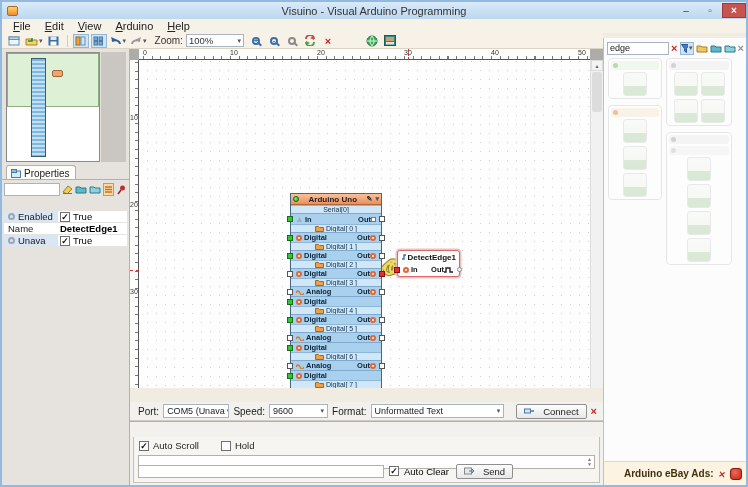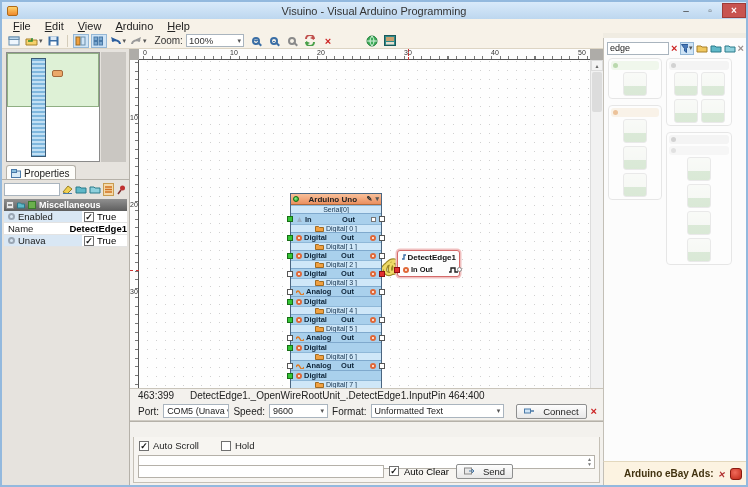--- a/index.html
+++ b/index.html
@@ -40,21 +40,21 @@
   .mmside{position:absolute;left:99px;top:3px;width:25px;height:110px;background:#cac7c2}
   .proptab{position:absolute;left:4px;top:116px;height:15px;width:70px;background:#fdfdfa;border:1px solid #b5b1a9;border-bottom:none;border-radius:3px 3px 0 0;display:flex;align-items:center;font-size:10px;color:#222;padding:0 4px;gap:3px}
   .proptabline{position:absolute;left:0;top:130px;right:0;height:1px;background:#b5b1a9}
   .proptools{position:absolute;left:2px;top:133px;right:2px;height:15px;display:flex;align-items:center;gap:2px}
   .propsearch{width:56px;height:13px;border:1px solid #a9b4be;background:#fff}
   .pbtn{width:14px;height:13px;display:flex;align-items:center;justify-content:center}
   .pbtn.pressed{background:#f5d9a8;border:1px solid #c89c50}
   .misc{position:absolute;left:2px;top:150px;right:2px;height:12px;background:linear-gradient(#909090,#5e5e5e);color:#fff;font-size:9px;font-weight:bold;display:flex;align-items:center;gap:3px;padding-left:2px}
   .proprows{position:absolute;left:2px;top:162px;right:2px}
   .prow{display:flex;height:12px;font-size:9.5px;align-items:center;background:#fff;border-bottom:1px solid #e3e3e3}
-  .prow .plabel{width:78px;height:100%;display:flex;align-items:center;gap:3px;padding-left:4px;color:#1a1a1a}
+  .prow .plabel{width:54px;height:100%;display:flex;align-items:center;gap:3px;padding-left:4px;color:#1a1a1a}
   .prow.iconrow .plabel{background:#d9e7f4}
   .prow .pval{flex:1;display:flex;align-items:center;gap:3px;padding-left:2px}
   .picon{width:7px;height:7px;border:2px solid #9aa6b4;border-radius:50%}
   .cb{width:10px;height:10px;border:1px solid #707070;background:#fff;font-size:9px;line-height:8px;text-align:center;color:#111;font-weight:bold}
   .bold{font-weight:bold}
 
   
   .canvaswrap{position:absolute;left:128px;top:47px;width:473px;height:339px;background:#fff}
   .corner{position:absolute;left:0;top:0;width:9px;height:11px;background:#aeaca8}
   .cornerR{position:absolute;right:0;top:0;width:13px;height:11px;background:#aeaca8}
@@ -79,21 +79,21 @@
   .btitle{flex:1;text-align:center}
   .bpencil{font-size:7px;color:#333}
   .bstrip{height:8px;background:#cfe7f8;border-top:1px solid #8fb8d8;font-size:7px;display:flex;align-items:center;justify-content:center;gap:2px;color:#14324e}
   .brow{height:10px;border-top:1px solid #7fa9cd;display:flex;align-items:center;position:relative;font-weight:bold;padding:0 5px;gap:2px}
   .brow.tall{height:11px}
   .pinsq{position:absolute;width:6px;height:6px;border:1px solid #555;background:#fff;top:50%;margin-top:-3px}
   .pinsq.l{left:-4px}.pinsq.r{right:-4px}
   .pinsq.green{background:#35c435;border-color:#166e16}
   .pinsq.red{background:#e23030;border-color:#8c0f0f}
   .donut{width:6px;height:6px;border-radius:50%;border:2px solid #e06838;background:#fff;flex:0 0 auto}
-  .rgt{margin-left:auto;display:flex;align-items:center;gap:16px}
+  .rgt{margin-left:auto;display:flex;align-items:center;gap:0}
   .sqicon{width:5px;height:5px;border:1px solid #777;background:#fff}
 
   
   .det{position:absolute;left:258px;top:190px;width:63px;background:#fdfdfd;border:1px solid #d46a6a;border-radius:3px;box-shadow:0 0 0 1.5px #f0c0c0;font-size:7.5px;color:#111}
   .dhead{height:12px;display:flex;align-items:center;gap:2px;padding:0 3px;font-weight:bold;font-size:8px}
   .drow{height:13px;display:flex;align-items:center;gap:2px;position:relative;padding:0 5px;font-weight:bold}
   .pinrnd{position:absolute;right:-3px;top:50%;margin-top:-3px;width:5px;height:5px;border-radius:50%;border:1px solid #888;background:#fff}
 
   
   .status{position:absolute;left:128px;top:386px;width:473px;height:14px;background:#f3f1ed;border-top:1px solid #c9c4ba;font-size:10px;color:#222;display:flex;align-items:center}
@@ -294,33 +294,20 @@
             </g>
           </svg>
         </span>
       <span class="pbtn" style="margin-left:auto">
           <svg width="9" height="10">
             <circle cx="5.5" cy="3" r="2.5" fill="#c03030"></circle>
             <path d="M4 5 L1 9" stroke="#803030" stroke-width="1.5"></path>
           </svg>
         </span>
     </div>
-    <div class="misc">
-      <svg width="8" height="8">
-          <rect x="0.5" y="0.5" width="7" height="7" fill="#e8e8e8" stroke="#888"></rect>
-          <path d="M2 4 h4" stroke="#333"></path>
-        </svg>
-      <svg width="8" height="8">
-          <path d="M0.5 2 h3 l1 1 h3 v4 h-7 z" fill="#5fb8c8" stroke="#2a7a8a"></path>
-        </svg>
-      <svg width="8" height="8">
-          <rect x="0.5" y="0.5" width="7" height="7" fill="#6ab04c" stroke="#3a7a2c"></rect>
-        </svg>
-      <span>Miscellaneous</span>
-    </div>
     <div class="proprows" id="proprows">
         <div class="prow iconrow">
           <span class="plabel">
             <span class="picon"></span>
             <span>Enabled</span>
           </span>
           <span class="pval">
             <span class="cb">✓</span>
             <span>True</span>
           </span>
@@ -555,24 +542,20 @@
       </div>
     </div>
 
     <div class="vscroll">
       <div class="sarrow">▴</div>
       <div class="sthumb"></div>
       <div class="sarrow bottom">▾</div>
     </div>
   </div>
 
-  <div class="status">
-    <span class="coords">463:399</span>
-    <span>DetectEdge1._OpenWireRootUnit_.DetectEdge1.InputPin 464:400</span>
-  </div>
 
   <div class="bottom">
     <div class="portrow">
       <span>Port:</span>
       <span class="sel" style="width:72px">
           <span>COM5 (Unava</span>
           <span class="dd">▾</span>
         </span>
       <span>Speed:</span>
       <span class="sel" style="width:64px">

